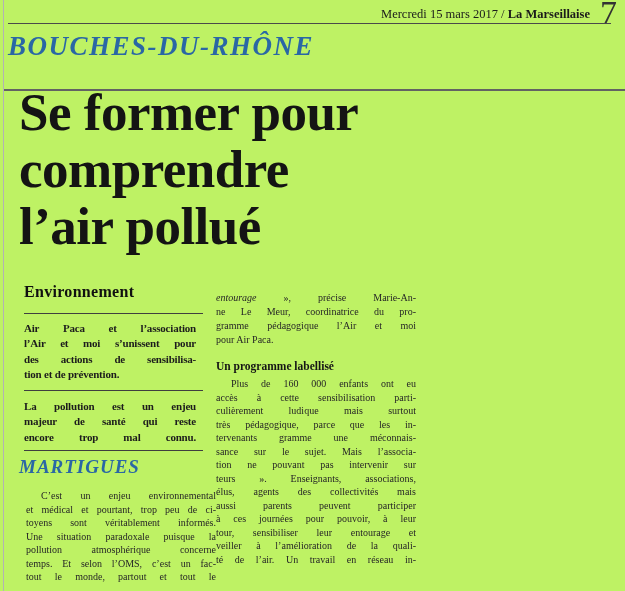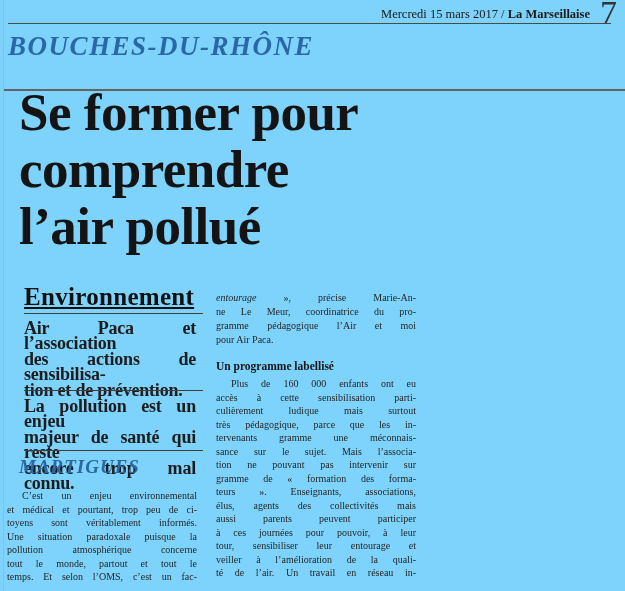--- a/index.html
+++ b/index.html
@@ -1,20 +1,20 @@
 <!DOCTYPE html>
 <html><head>
 <meta charset="utf-8">
 <style>
   html, body { margin: 0; padding: 0; background: #ffffff; }
   #stage {
     position: relative;
     width: 625px;
     height: 591px;
-    background: #7dd3fc;
+    background: #bef264;
     overflow: hidden;
     font-family: "Liberation Serif", serif;
     color: #222;
   }
   .scan-edge {
     position: absolute;
     left: 3px; top: 0;
     width: 1px; height: 591px;
     background: #b3b3b3;
   }
@@ -66,34 +66,33 @@
     line-height: 57px;
     font-weight: 700;
     letter-spacing: -0.5px;
     color: var(--ink, #141414);
   }
   
   .kicker {
     position: absolute;
     top: 283px; left: 24px;
     width: 179px;
-    font-size: 25px;
+    font-size: 16px;
     font-weight: 700;
     color: #101010;
     letter-spacing: 0.3px;
-    text-decoration: underline;
   }
   .hrule { position: absolute; height: 1px; background: #3f3f3f; }
   .rule-a { top: 313px; left: 24px; width: 179px; }
   .rule-b { top: 390px; left: 24px; width: 179px; }
   .rule-c { top: 450px; left: 24px; width: 179px; }
   .standfirst {
     position: absolute;
     left: 24px; width: 172px;
-    font-size: 18px;
+    font-size: 11px;
     font-weight: 700;
     line-height: 15.4px;
     letter-spacing: -0.2px;
     color: #1c1c1c;
   }
   .sf1 { top: 321px; }
   .sf2 { top: 399px; }
   .location {
     position: absolute;
     top: 456px; left: 19px;
@@ -105,21 +104,21 @@
     white-space: nowrap;
   }
   .body-col {
     font-size: 10px;
     line-height: 13.5px;
     color: #262626;
     letter-spacing: 0;
   }
   .body-left {
     position: absolute;
-    top: 489px; left: 7px;
+    top: 489px; left: 26px;
     width: 190px;
   }
   
   .cont-lead {
     position: absolute;
     top: 291px; left: 216px;
     width: 200px;
     font-size: 10px;
     line-height: 14px;
     color: #262626;
@@ -173,41 +172,42 @@
     <div>Se former pour</div>
     <div>comprendre</div>
     <div>l’air pollué</div>
   </div>
 
   <div class="kicker">Environnement</div>
   <div class="hrule rule-a"></div>
 
   <div class="standfirst sf1 ragged">
       <div class="ln">Air Paca et l’association</div>
+      <div class="ln">l’Air et moi s’unissent pour</div>
       <div class="ln">des actions de sensibilisa-</div>
       <div class="ln">tion et de prévention.</div>
     </div>
   <div class="hrule rule-b"></div>
   <div class="standfirst sf2">
       <div class="ln">La pollution est un enjeu</div>
       <div class="ln">majeur de santé qui reste</div>
       <div class="ln">encore trop mal connu.</div>
     </div>
   <div class="hrule rule-c"></div>
 
   <div class="location">MARTIGUES</div>
 
   <div class="body-col body-left indent">
       <div class="ln">C’est un enjeu environnemental</div>
       <div class="ln">et médical et pourtant, trop peu de ci-</div>
       <div class="ln">toyens sont véritablement informés.</div>
       <div class="ln">Une situation paradoxale puisque la</div>
       <div class="ln">pollution atmosphérique concerne</div>
+      <div class="ln">temps. Et selon l’OMS, c’est un fac-</div>
       <div class="ln">tout le monde, partout et tout le</div>
-      <div class="ln">temps. Et selon l’OMS, c’est un fac-</div>
     </div>
 
   <div class="cont-lead">
     <span class="lead-italic">entourage</span><span> », précise Marie-An-</span>
   </div>
   <div class="body-col cont-lines ragged">
       <div class="ln">ne Le Meur, coordinatrice du pro-</div>
       <div class="ln">gramme pédagogique l’Air et moi</div>
       <div class="ln">pour Air Paca.</div>
     </div>
@@ -215,21 +215,20 @@
   <div class="subhead">Un programme labellisé</div>
 
   <div class="body-col body-right indent">
       <div class="ln">Plus de 160 000 enfants ont eu</div>
       <div class="ln">accès à cette sensibilisation parti-</div>
       <div class="ln">culièrement ludique mais surtout</div>
       <div class="ln">très pédagogique, parce que les in-</div>
       <div class="ln">tervenants gramme une méconnais-</div>
       <div class="ln">sance sur le sujet. Mais l’associa-</div>
       <div class="ln">tion ne pouvant pas intervenir sur</div>
-      <div class="ln">gramme de « formation des forma-</div>
       <div class="ln">teurs ». Enseignants, associations,</div>
       <div class="ln">élus, agents des collectivités mais</div>
       <div class="ln">aussi parents peuvent participer</div>
       <div class="ln">à ces journées pour pouvoir, à leur</div>
       <div class="ln">tour, sensibiliser leur entourage et</div>
       <div class="ln">veiller à l’amélioration de la quali-</div>
       <div class="ln">té de l’air. Un travail en réseau in-</div>
     </div>
 
 </div>

